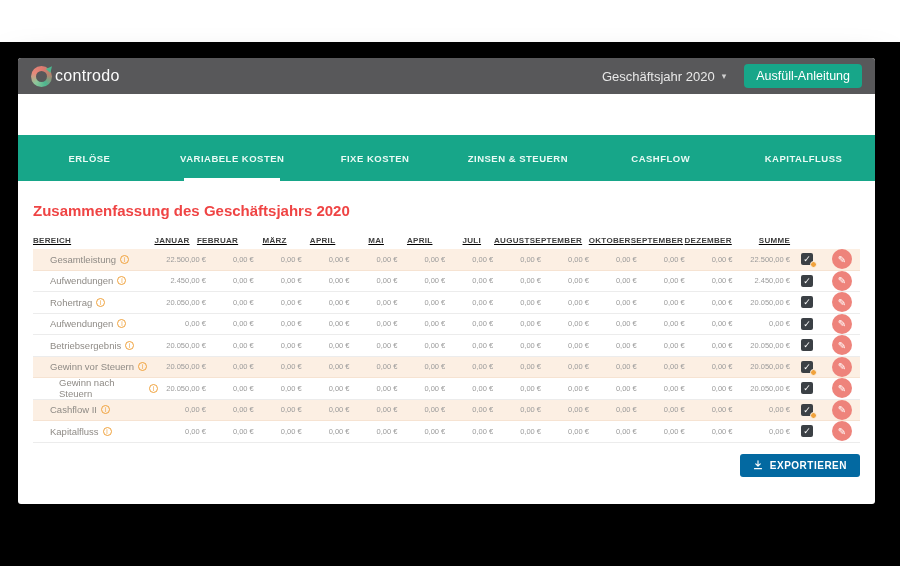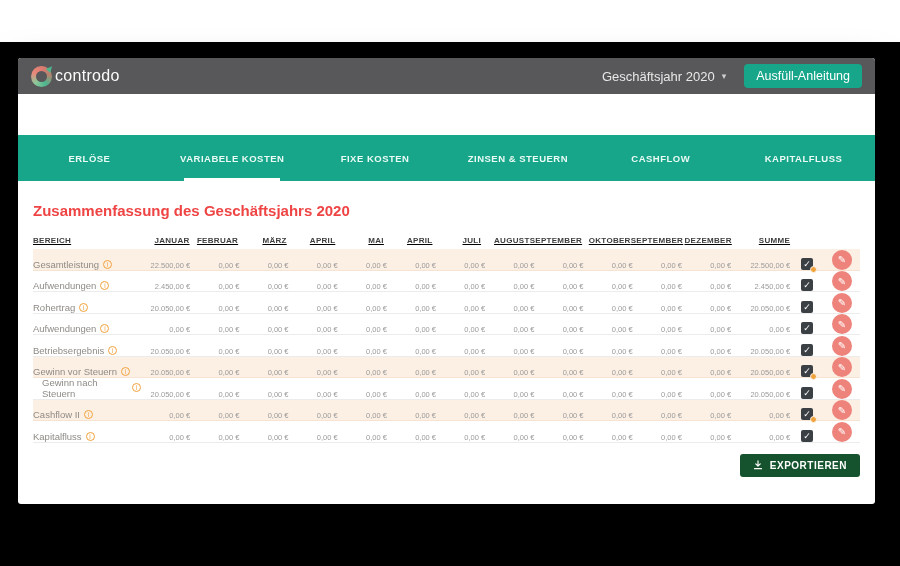--- a/index.html
+++ b/index.html
@@ -42,40 +42,40 @@
   
   .table { margin:0 15px; }
   .thead { display:flex; align-items:center; height:17px;text-decoration:underline; }
   .th { font-size:8px; font-weight:700; color:#3d3d3d; letter-spacing:.3px; }
   .col-label { width:108px; text-align:left; }
   .col-num { flex:1; text-align:right; }
   .col-sum { flex:1.2; text-align:right; }
   .col-check { width:34px; }
   .col-edit { width:36px; }
 
-  .row { display:flex; align-items:flex-end; height:21.5px; border-bottom:1px solid #ececec; }
+  .row { display:flex; align-items:center; height:21.5px; border-bottom:1px solid #ececec;padding-left:17px; }
   .row.highlight { background:#fcefe3; border-bottom-color:#f6e3d2; }
   .row-label { width:108px; font-size:9.5px; color:#8f8b86; display:flex; align-items:center; gap:4px; }
   .info-icon { width:9px; height:9px; min-width:9px; border:1px solid #f0a23c; border-radius:50%;
                color:#f0a23c; font-size:6.5px; line-height:7px; text-align:center; display:inline-block;
                font-style:normal; cursor:pointer; }
   .cell { flex:1; text-align:right; font-size:7.5px; color:#9b9b9b; }
   .cell.sum { flex:1.2; }
   .check-wrap { width:34px; display:flex; justify-content:center; }
   .checkbox { width:12px; height:12px; background:#3b4045; border-radius:2px; color:#fff;
               font-size:9px; line-height:12px; text-align:center; position:relative; cursor:pointer; }
   .checkbox .badge { position:absolute; right:-4px; bottom:-3px; width:7px; height:7px;
                      background:#f0a23c; border-radius:50%; border:1px solid #fdf3e8; }
   .edit-wrap { width:36px; display:flex; justify-content:center; }
   .edit-btn { width:20px; height:20px; border-radius:50%; background:#ee837b; color:#fff;
               display:flex; align-items:center; justify-content:center; font-size:10px; cursor:pointer; }
 
   
   .export-row { display:flex; justify-content:flex-end; margin:11px 15px 0; }
-  .export-btn { background:#14532d; color:#fff; font-size:10px; font-weight:700; letter-spacing:.5px;
+  .export-btn { background:#0369a1; color:#fff; font-size:10px; font-weight:700; letter-spacing:.5px;
                 padding:6px 13px; border-radius:3px; border:none; display:flex; align-items:center;
                 gap:7px; cursor:pointer; font-family:inherit; }
 </style>
 </head>
 <body>
 
 <div class="top-strip"></div>
 
 <div class="card">
 

